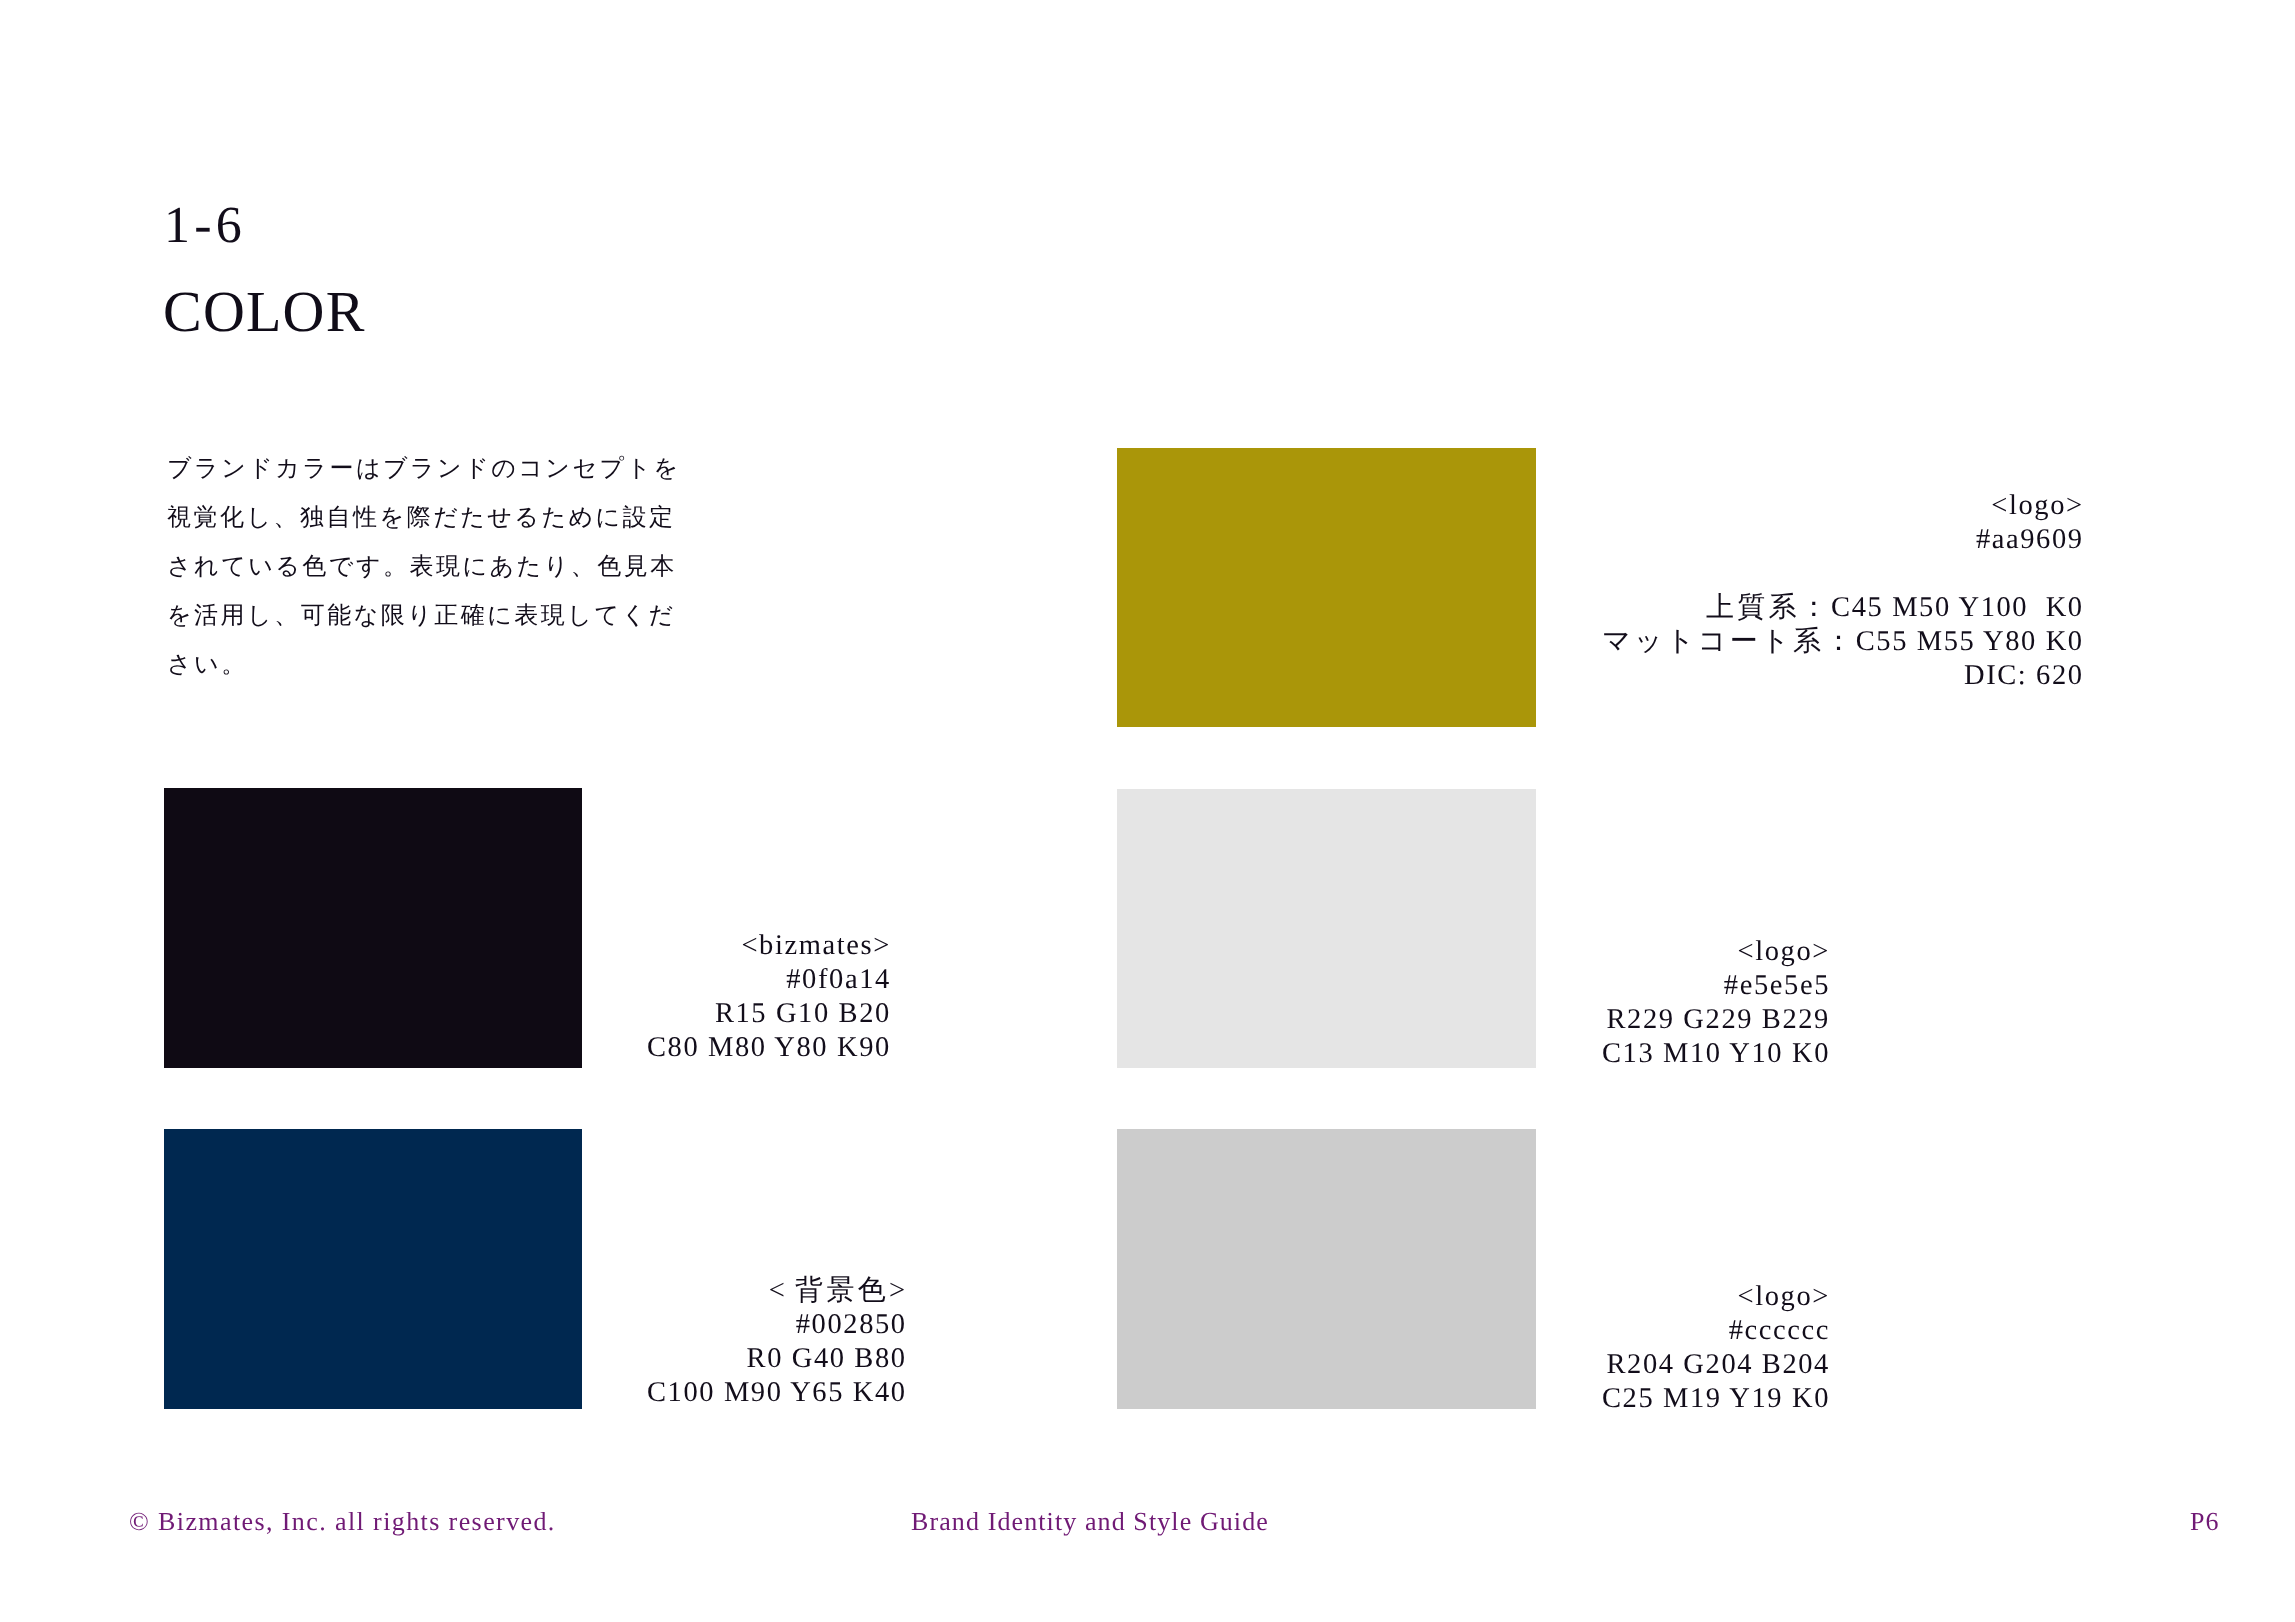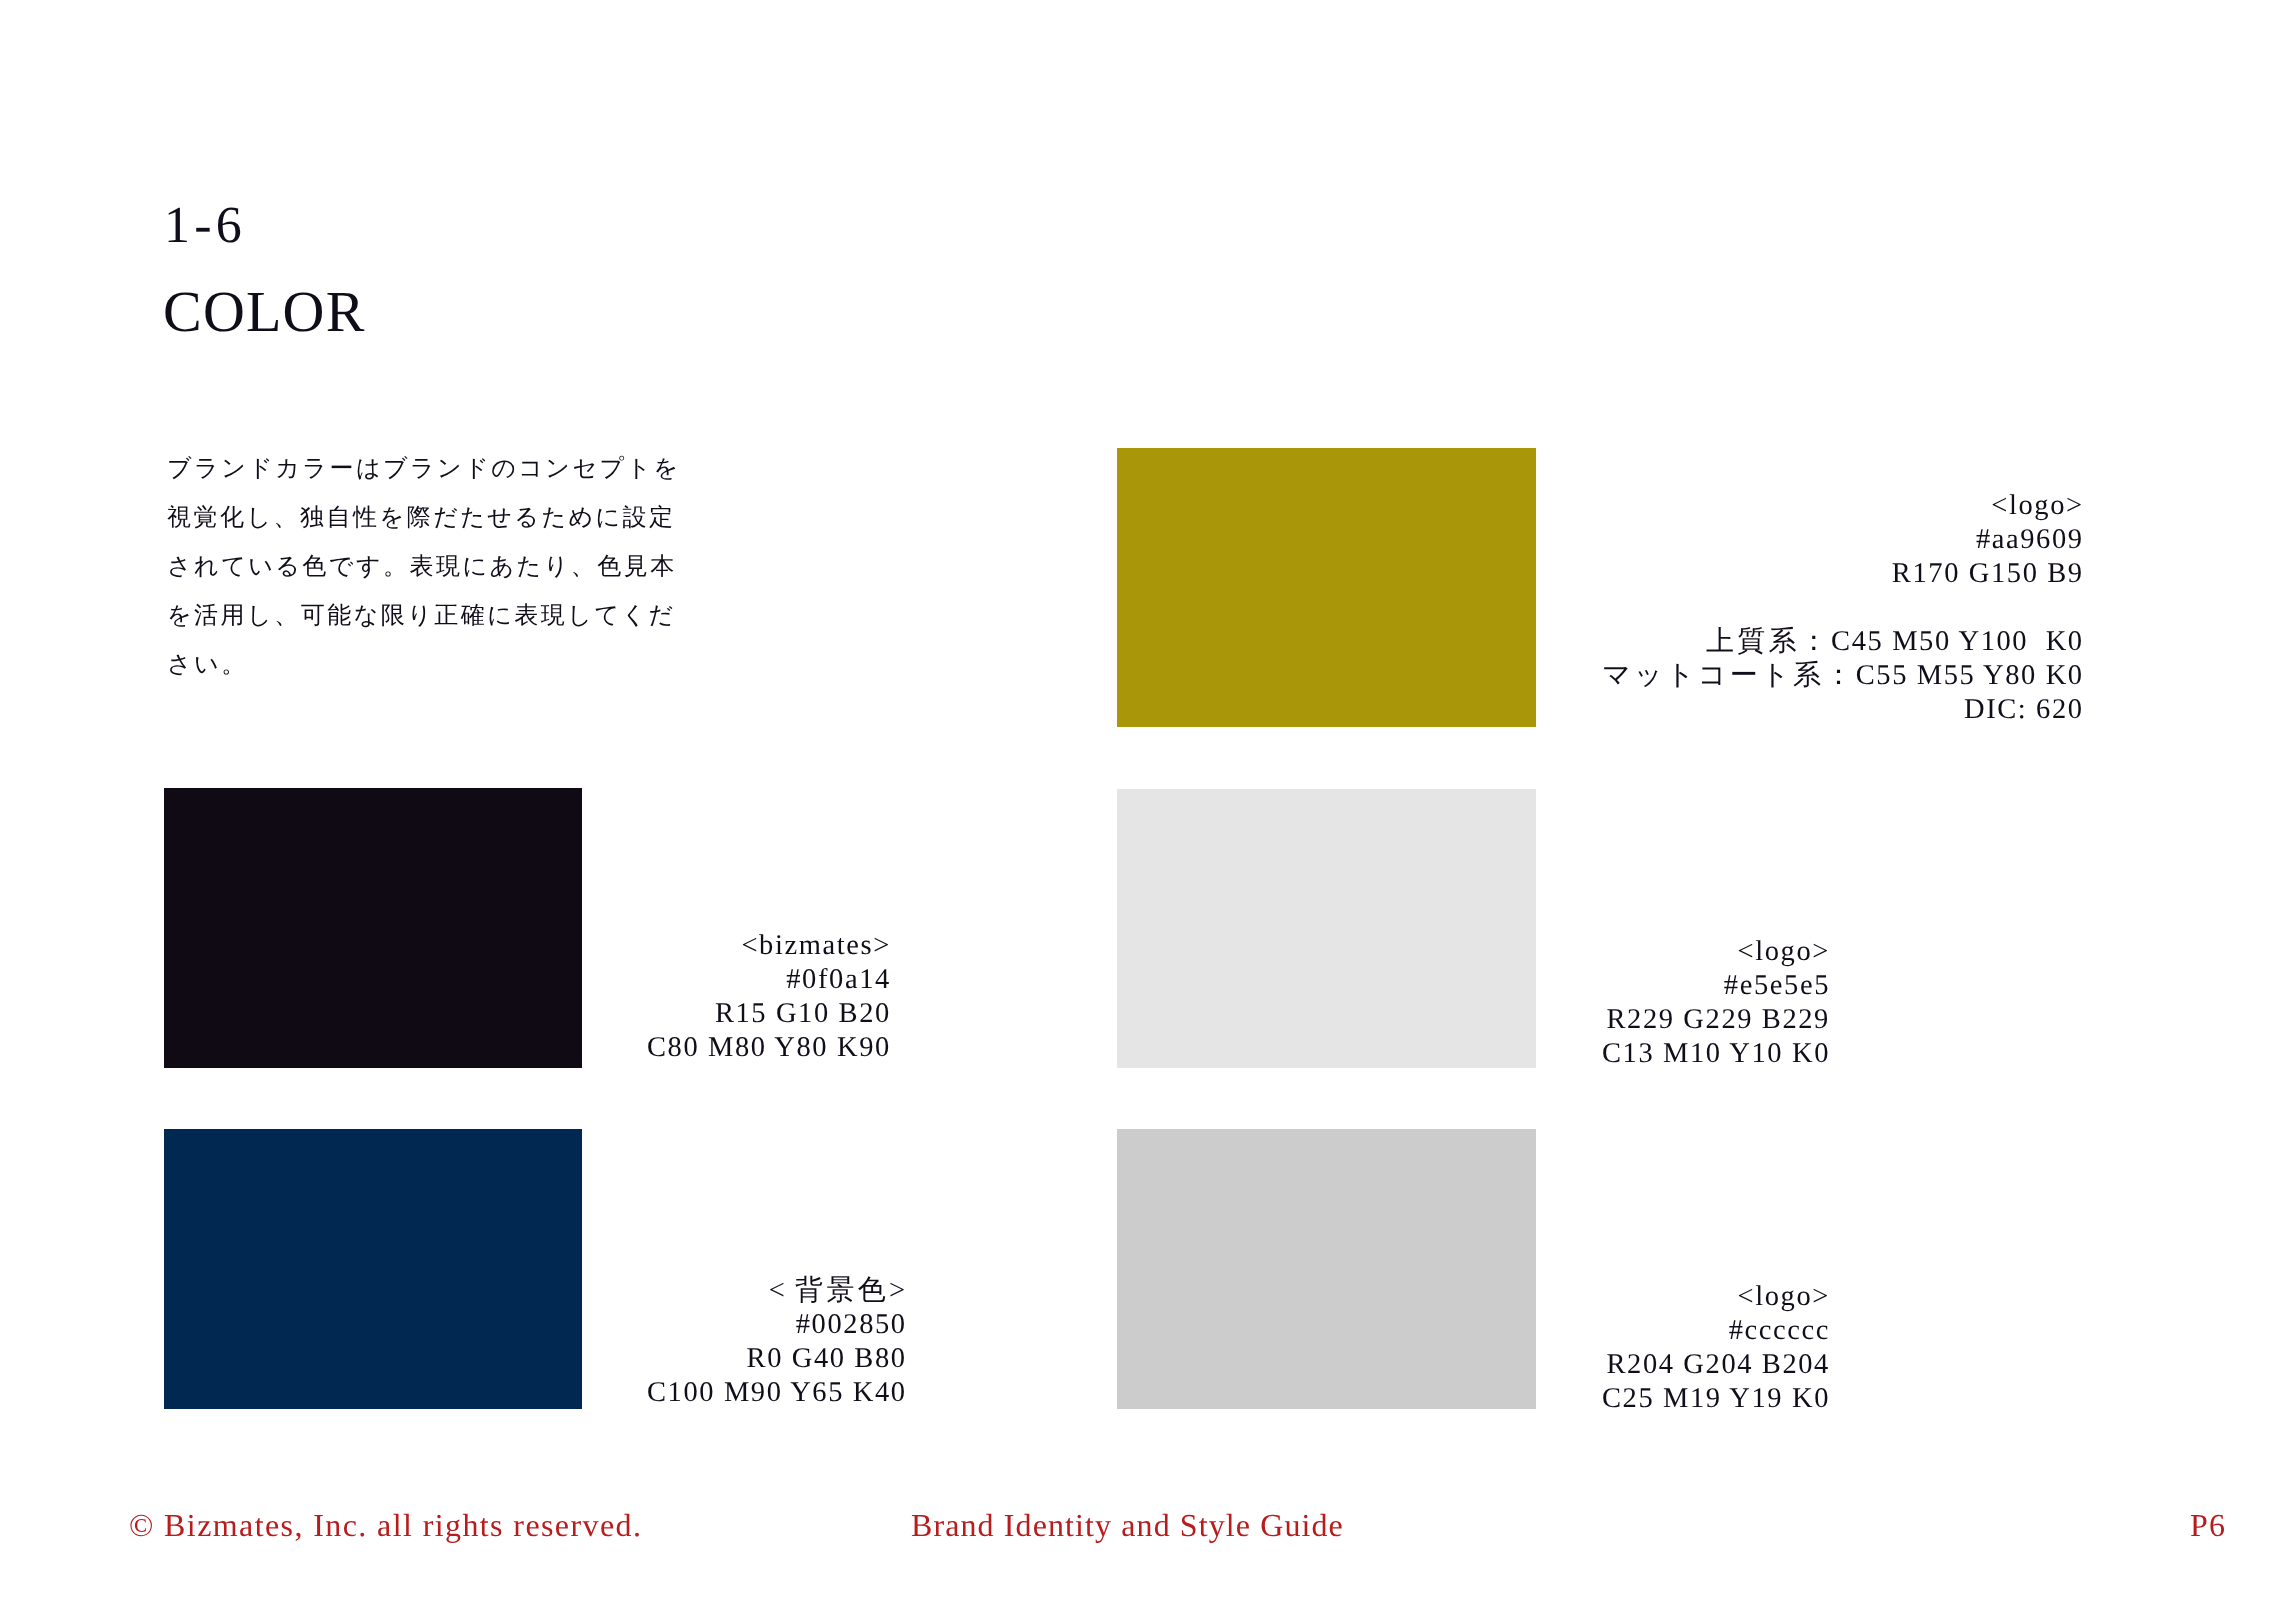--- a/index.html
+++ b/index.html
@@ -35,21 +35,21 @@
   .cap .ln{display:block;height:34px;white-space:pre;}
   .cap .ln-gap{height:34px;}
   .cjk{font-size:28px;letter-spacing:3.3px;}
   .cap-gold  {left:1602px;top:489px;}
   .cap-black {left:647px; top:929px;}
   .cap-navy  {left:647px; top:1274px;}
   .cap-e5    {left:1602px;top:935px;}
   .cap-cc    {left:1602px;top:1280px;}
 
   
-  .foot{position:absolute;font-size:32px;line-height:1;color:#b91c1c;white-space:nowrap;}
+  .foot{position:absolute;font-size:26px;line-height:1;color:#701a75;white-space:nowrap;}
   .foot-left  {left:129px; top:1509px;letter-spacing:1.4px;}
   .foot-center{left:911px;top:1509px;letter-spacing:1.1px;}
   .foot-right {left:2190px;top:1509px;letter-spacing:1.1px;}
 </style>
 </head>
 <body>
 
 <div class="page">
 
   <div class="sec-num">1-6</div>
@@ -63,21 +63,20 @@
 
   <div class="sw sw-gold"></div>
   <div class="sw sw-black"></div>
   <div class="sw sw-navy"></div>
   <div class="sw sw-e5"></div>
   <div class="sw sw-cc"></div>
 
   <div class="cap cap-gold">
     <span class="ln">&lt;logo&gt;</span>
     <span class="ln">#aa9609</span>
-    <span class="ln">R170 G150 B9</span>
     <span class="ln ln-gap"></span>
     <span class="ln"><span class="cjk">上質系：</span>C45 M50 Y100  K0</span>
     <span class="ln"><span class="cjk">マットコート系：</span>C55 M55 Y80 K0</span>
     <span class="ln">DIC: 620</span>
   </div>
 
   <div class="cap cap-black">
     <span class="ln">&lt;bizmates&gt;</span>
     <span class="ln">#0f0a14</span>
     <span class="ln">R15 G10 B20</span>

